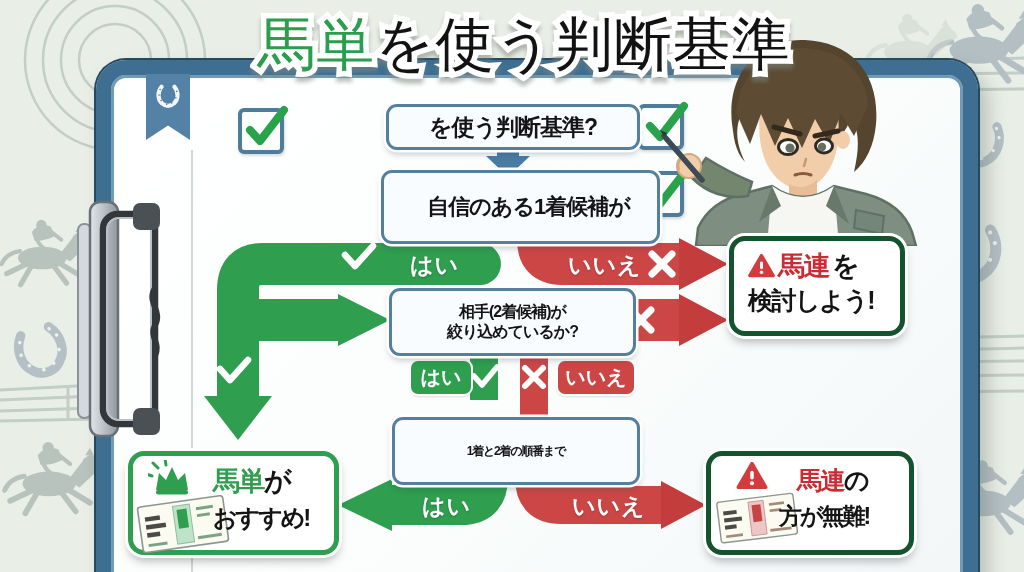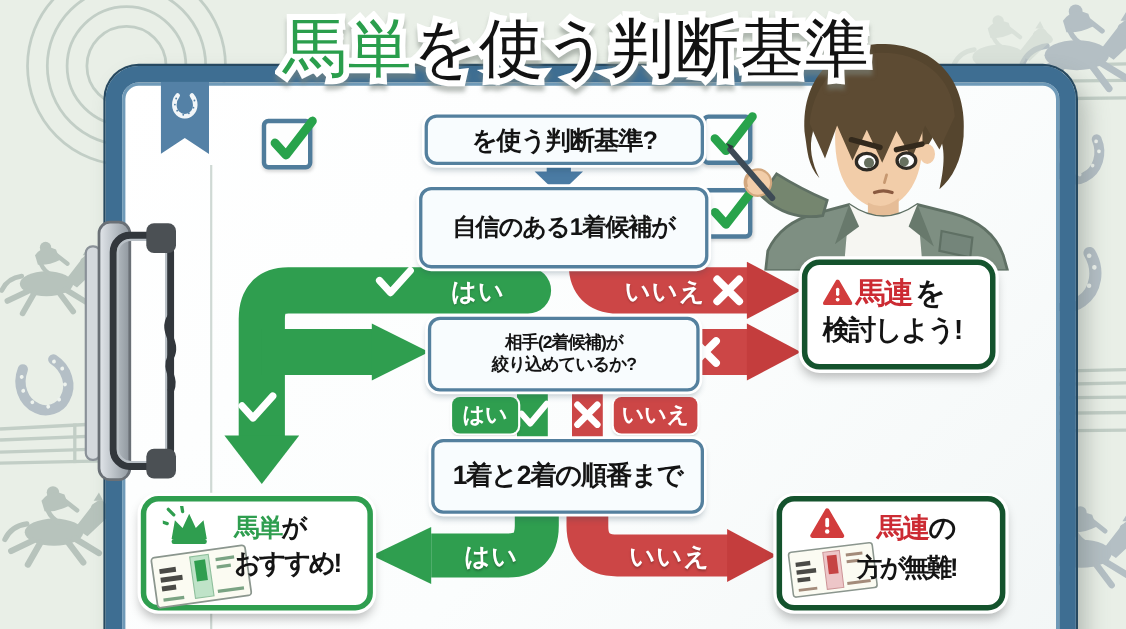--- a/index.html
+++ b/index.html
@@ -290,28 +290,28 @@
   <div class="band-label" style="left:410px;top:250px;">はい</div>
   <div class="band-label" style="left:568px;top:250px;">いいえ</div>
   <div class="pill green" style="left:411px;top:361px;width:60px;height:33px;">はい</div>
   <div class="pill red" style="left:558px;top:361px;width:76px;height:33px;">いいえ</div>
   <div class="band-label" style="left:422px;top:491px;">はい</div>
   <div class="band-label" style="left:572px;top:491px;">いいえ</div>
 
   <div class="qbox" style="left:386px;top:104px;width:248px;height:40px;font-size:23px;">
     <span>を使う判断基準?</span>
   </div>
-  <div class="qbox" style="left:381px;top:170px;width:257px;height:68px;font-size:22px;">
+  <div class="qbox" style="left:381px;top:170px;width:257px;height:68px;font-size:22px;padding-left:16px;">
     <span>自信のある1着候補が</span>
   </div>
   <div class="qbox" style="left:389px;top:288px;width:241px;height:62px;font-size:16px;">
     <span>相手(2着候補)が</span>
     <span>絞り込めているか?</span>
   </div>
-  <div class="qbox" style="left:392px;top:399px;width:242px;height:62px;font-size:24px;letter-spacing:-1.2px;">
+  <div class="qbox" style="left:392px;top:417px;width:242px;height:62px;font-size:12px;letter-spacing:-1.2px;">
     <span>1着と2着の順番まで</span>
   </div>
 
   <div class="rbox red" style="left:729px;top:236px;width:176px;height:100px;z-index:10;padding:10px 0 0 14px;box-sizing:border-box;">
     <div class="rline" style="font-size:27px;display:flex;align-items:center;gap:3px;">
       <svg width="27" height="25" viewBox="0 0 32 30">
         <polygon points="16,2 30,26 2,26" fill="#d23c3c" stroke="#d23c3c" stroke-width="4" stroke-linejoin="round"></polygon>
         <rect x="14.2" y="9" width="3.6" height="9" rx="1.8" fill="#fff"></rect>
         <circle cx="16" cy="22" r="2.1" fill="#fff"></circle>
       </svg>
@@ -337,21 +337,21 @@
           <rect x="8" y="30" width="13" height="4.5"></rect>
         </g>
       <g fill="#7aa383">
           <rect x="60" y="11" width="17" height="3"></rect>
           <rect x="60" y="18" width="13" height="3"></rect>
           <rect x="58" y="40" width="24" height="3"></rect>
           <rect x="8" y="41" width="19" height="3"></rect>
         </g>
     </svg>
     <div style="position:absolute;left:80px;top:10px;">
-      <div class="rline" style="font-size:23px;"><span class="hl-green">馬単</span><span>が</span></div>
+      <div class="rline" style="font-size:27px;"><span class="hl-green">馬単</span><span>が</span></div>
       <div class="rline" style="font-size:24px;margin-top:6px;letter-spacing:-2px;">おすすめ!</div>
     </div>
   </div>
 
   <div class="rbox red" style="left:706px;top:451px;width:198px;height:94px;">
     <svg class="ticket" style="left:25px;top:6px;" width="32" height="29" viewBox="0 0 32 30">
       <polygon points="16,2 30,26 2,26" fill="#d23c3c" stroke="#d23c3c" stroke-width="4" stroke-linejoin="round"></polygon>
       <rect x="14.2" y="9" width="3.6" height="9" rx="1.8" fill="#fff"></rect>
       <circle cx="16" cy="22" r="2.1" fill="#fff"></circle>
     </svg>

